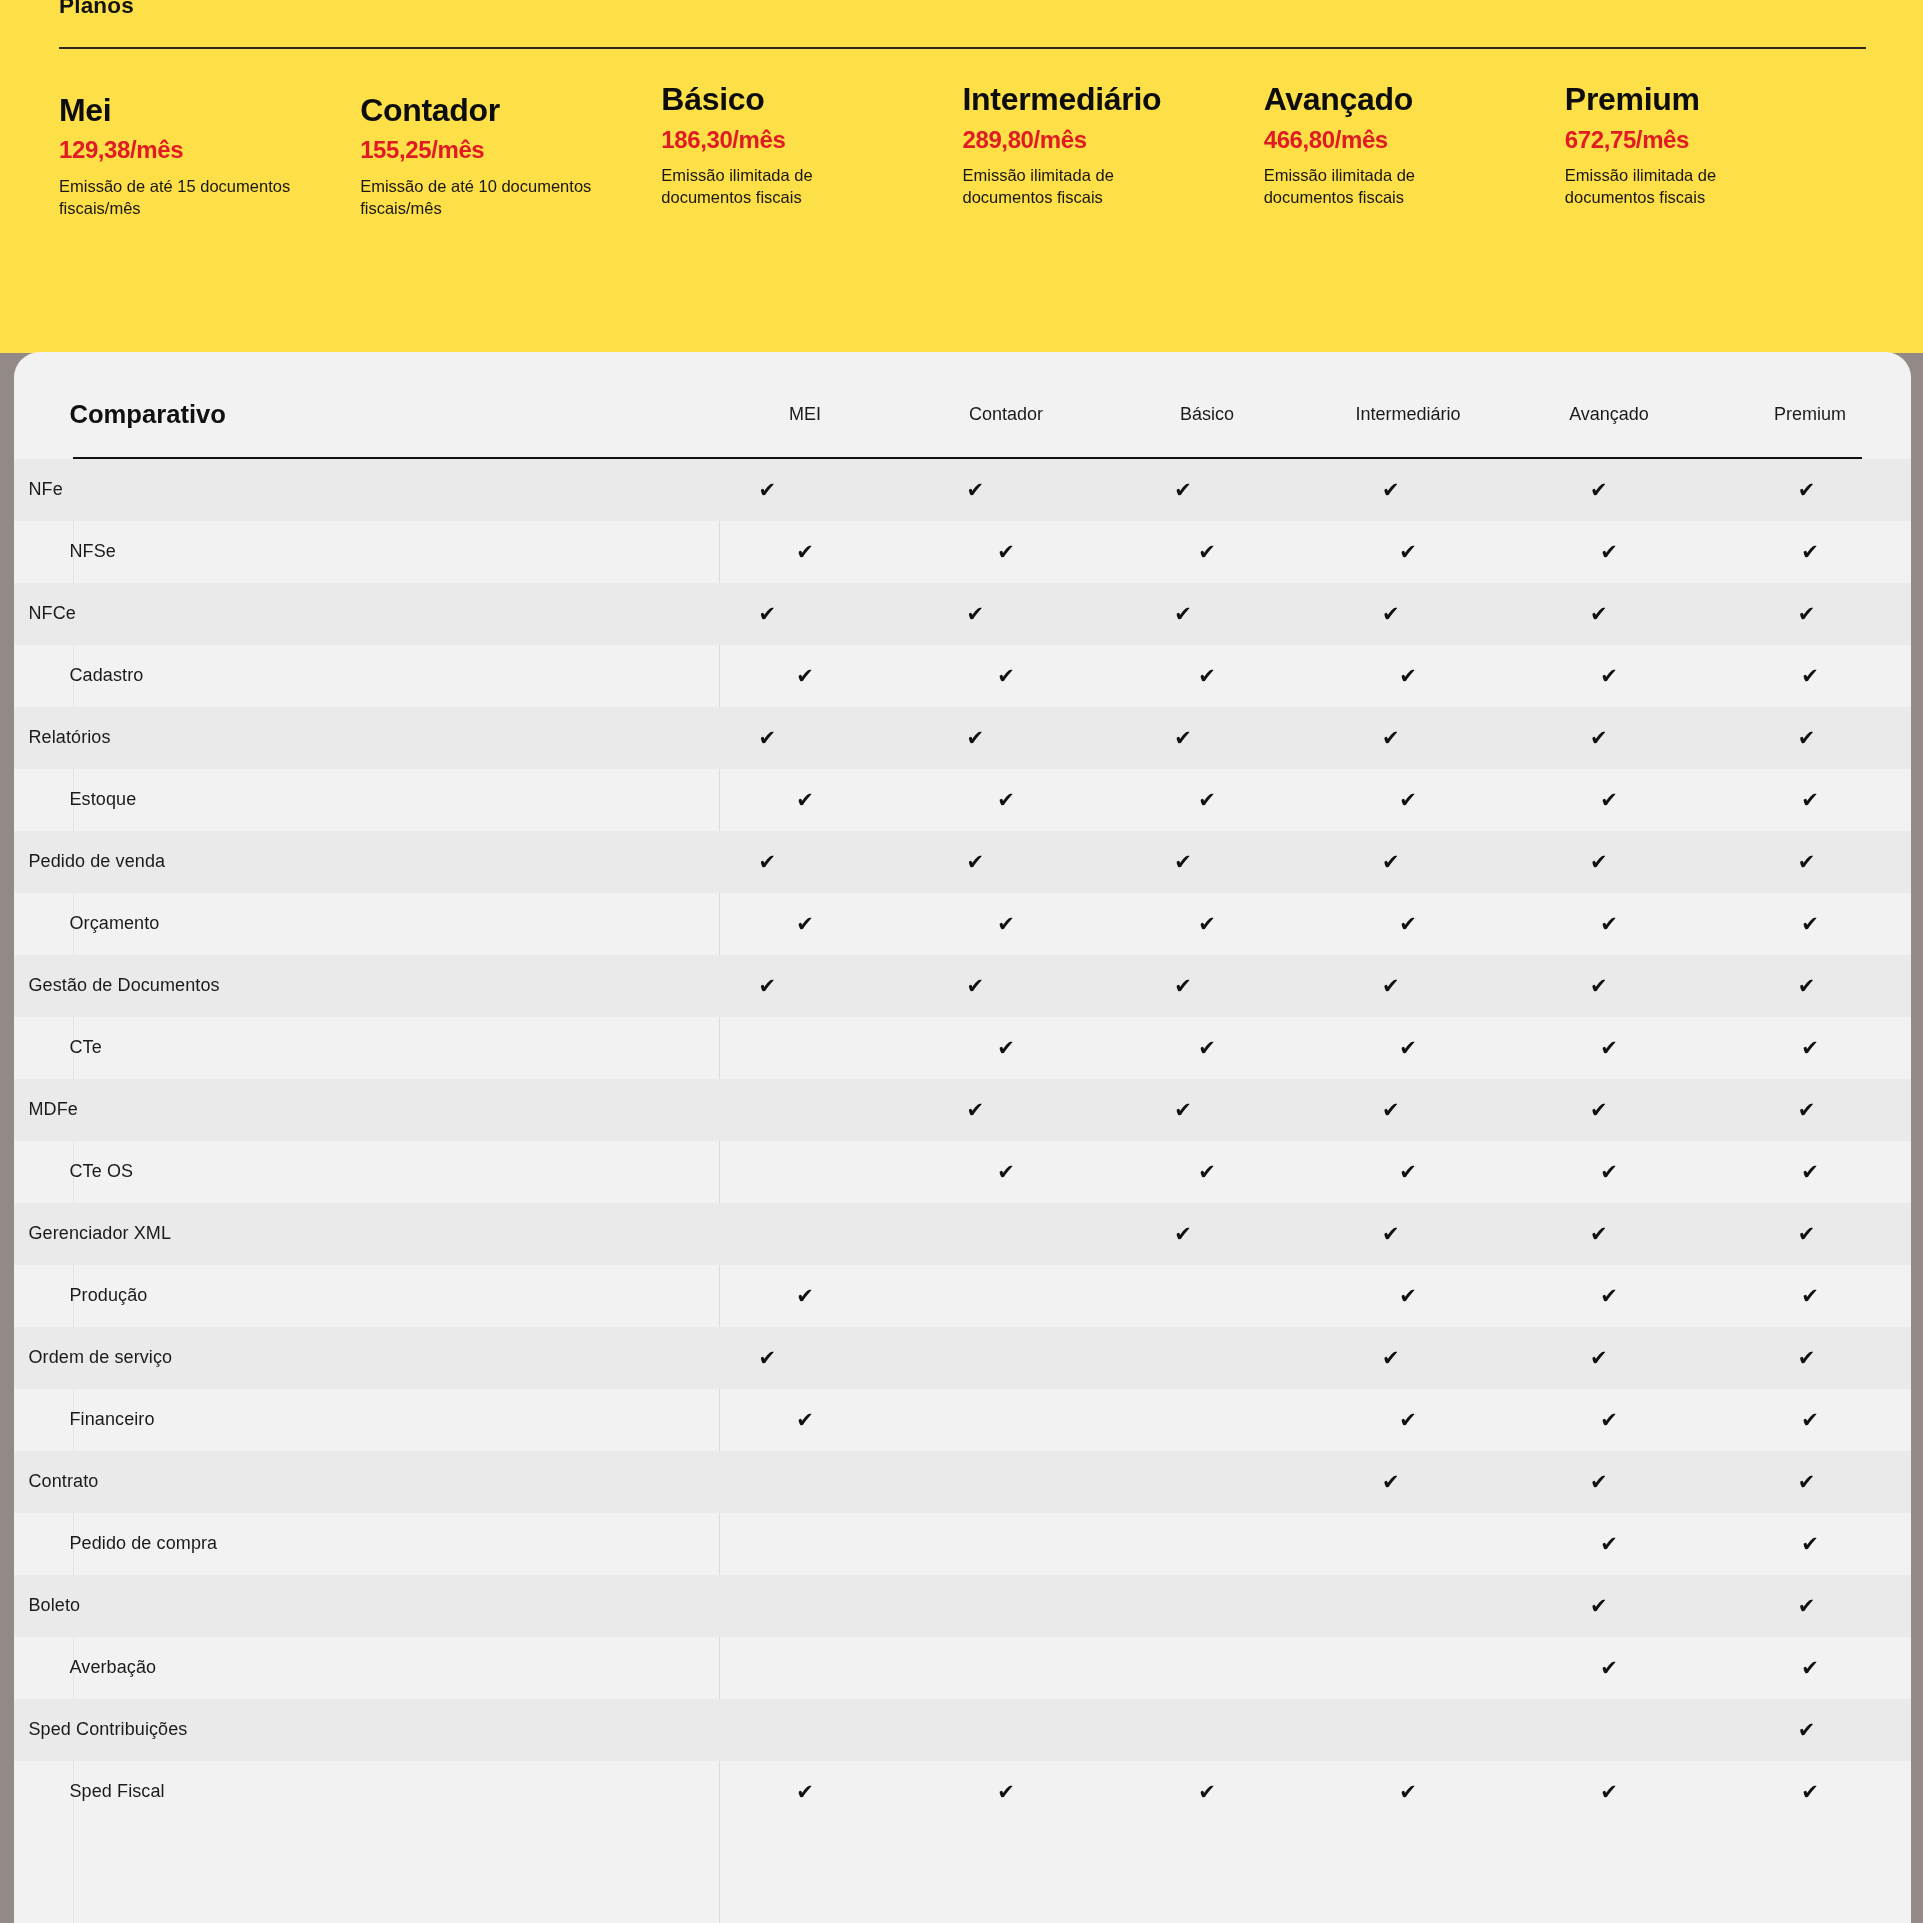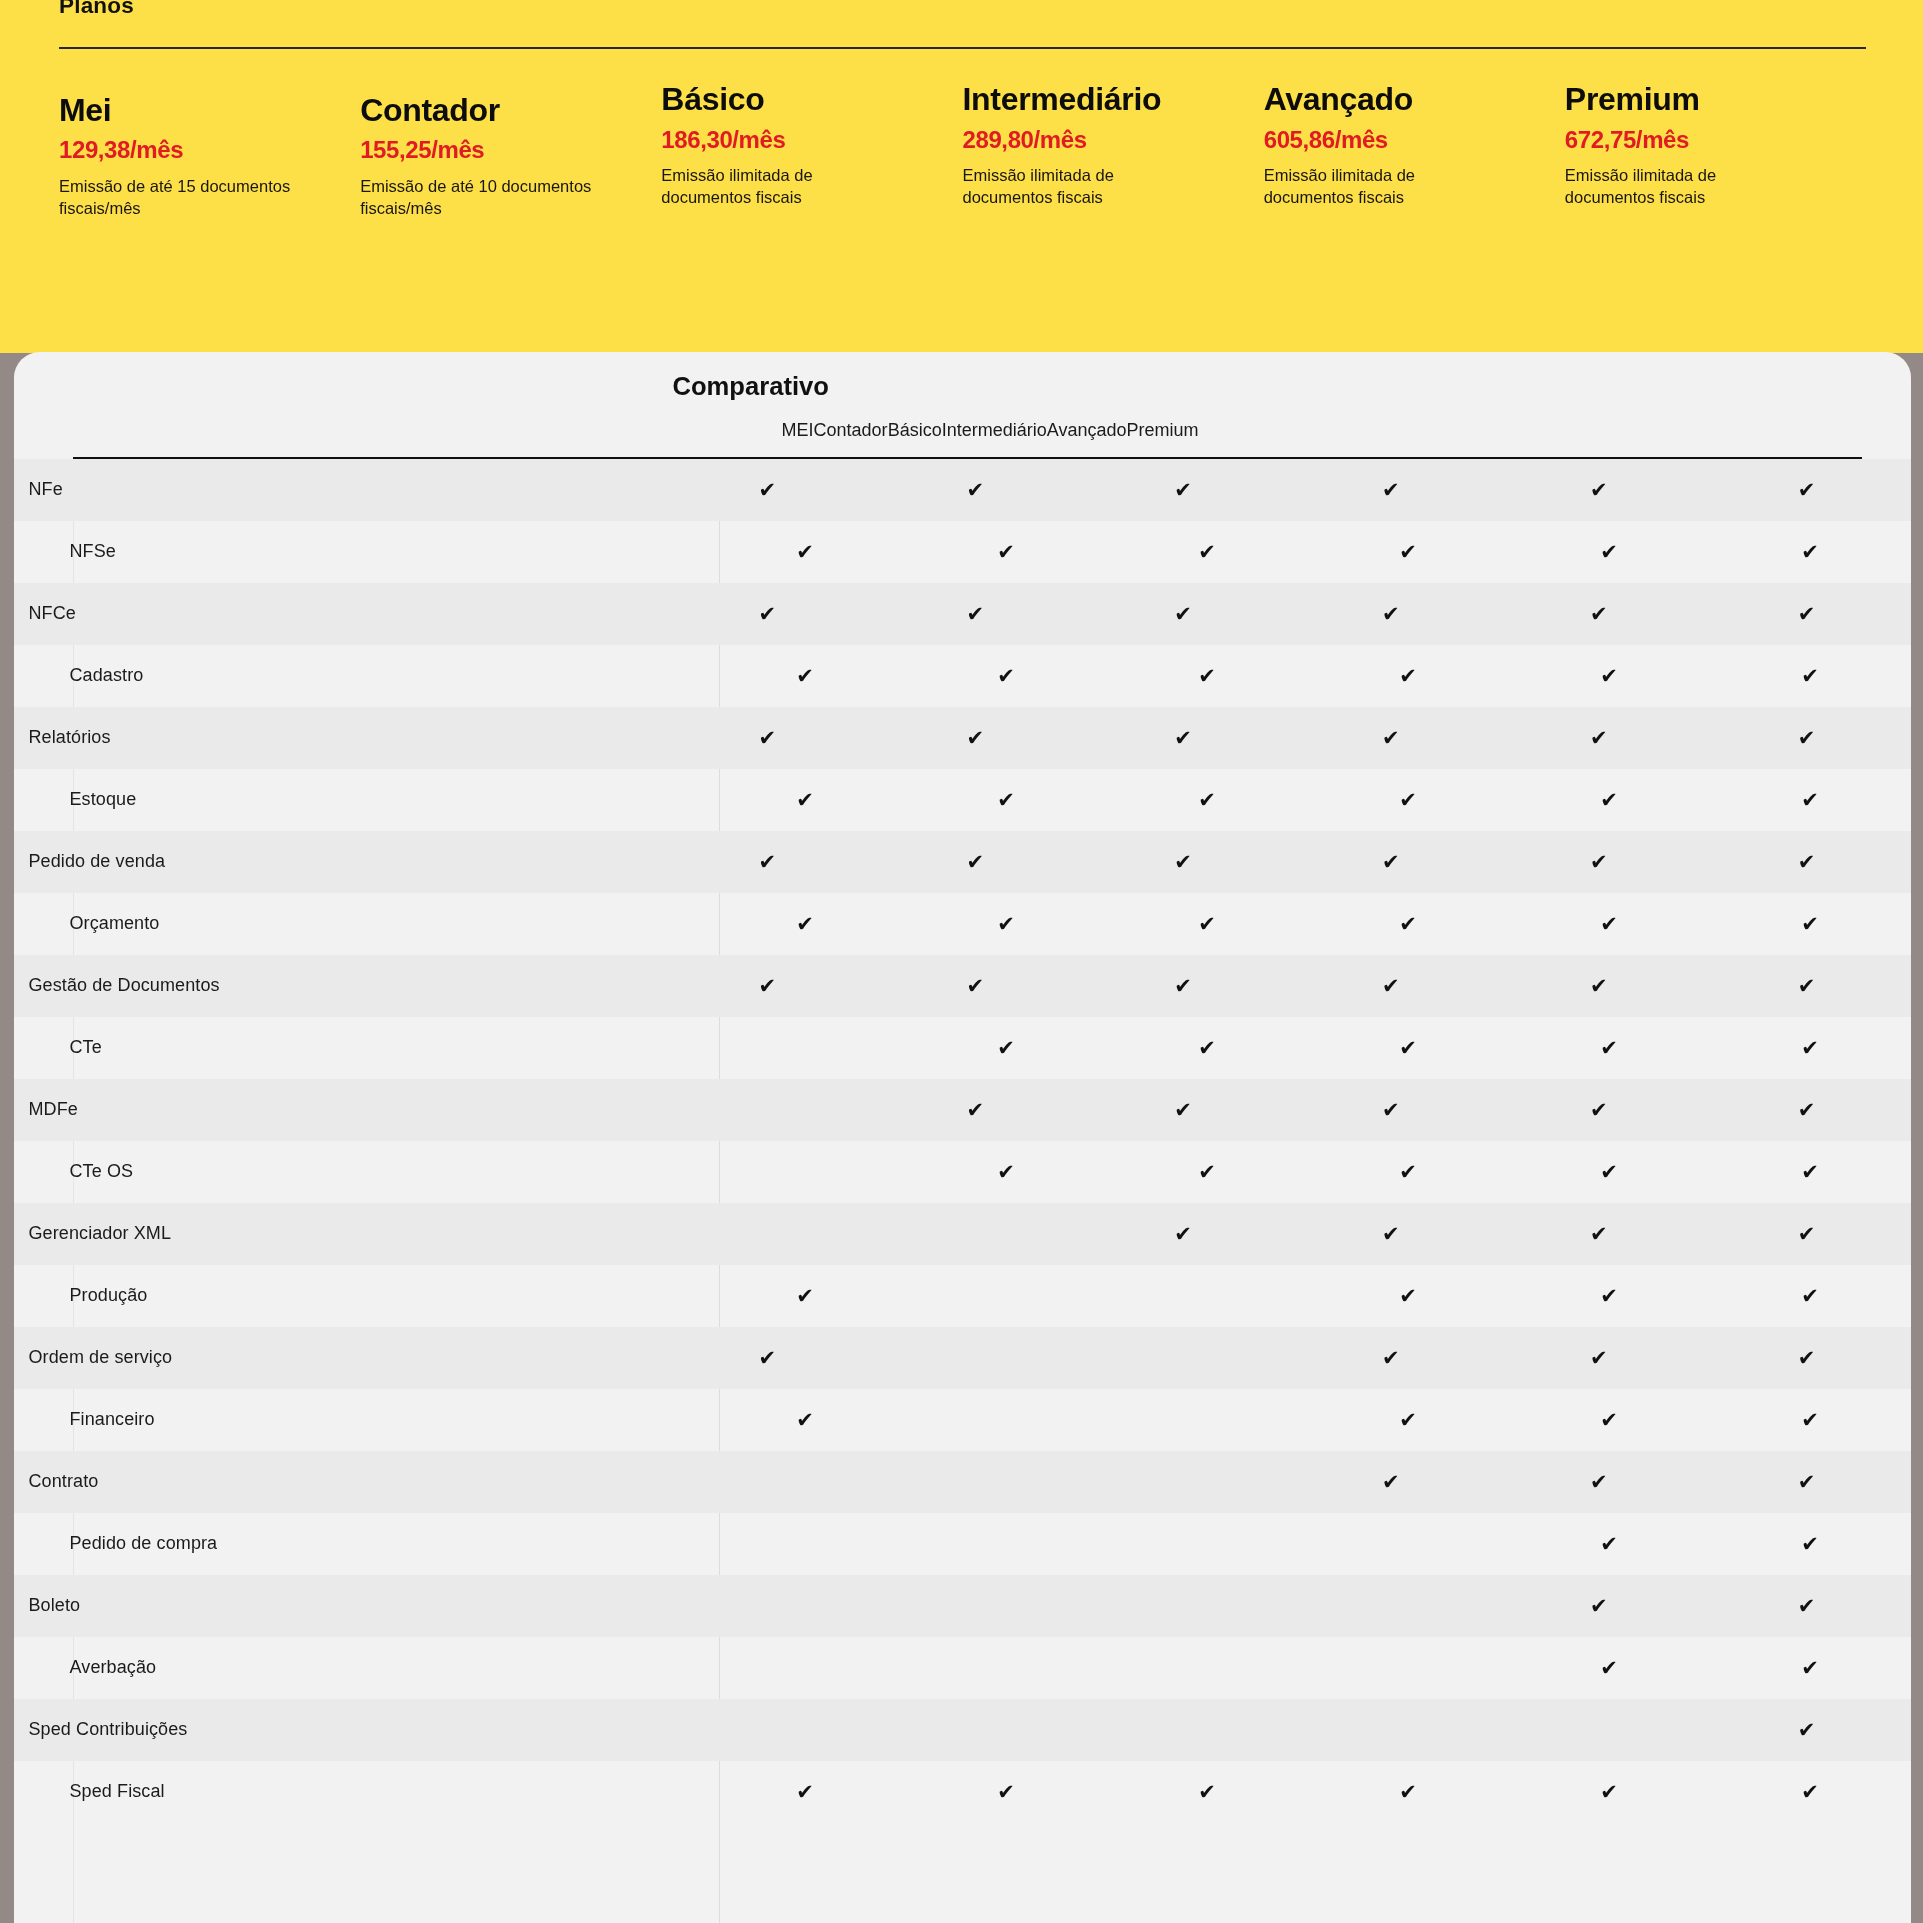--- a/index.html
+++ b/index.html
@@ -101,21 +101,20 @@
     padding: 0;
   }
 
   
   .cmp-head {
     position: relative;
     height: 105px;
     display: flex;
     align-items: center;
     padding-left: 56px;
-    flex-direction: column;
   }
   .cmp-title {
     font-size: 25.6px;
     font-weight: 700;
     color: #111;
     width: 635px;
     padding-top: 19.5px;
   }
   .cmp-cols {
     display: flex;
@@ -213,21 +212,21 @@
         <div class="plan-price">186,30/mês</div>
         <div class="plan-desc">Emissão ilimitada de documentos fiscais</div>
       </div>
       <div class="plan-col s4">
         <div class="plan-name">Intermediário</div>
         <div class="plan-price">289,80/mês</div>
         <div class="plan-desc">Emissão ilimitada de documentos fiscais</div>
       </div>
       <div class="plan-col s5">
         <div class="plan-name">Avançado</div>
-        <div class="plan-price">605,86/mês</div>
+        <div class="plan-price">466,80/mês</div>
         <div class="plan-desc">Emissão ilimitada de documentos fiscais</div>
       </div>
       <div class="plan-col s6">
         <div class="plan-name">Premium</div>
         <div class="plan-price">672,75/mês</div>
         <div class="plan-desc">Emissão ilimitada de documentos fiscais</div>
       </div>
     </div>
   </div>
 

